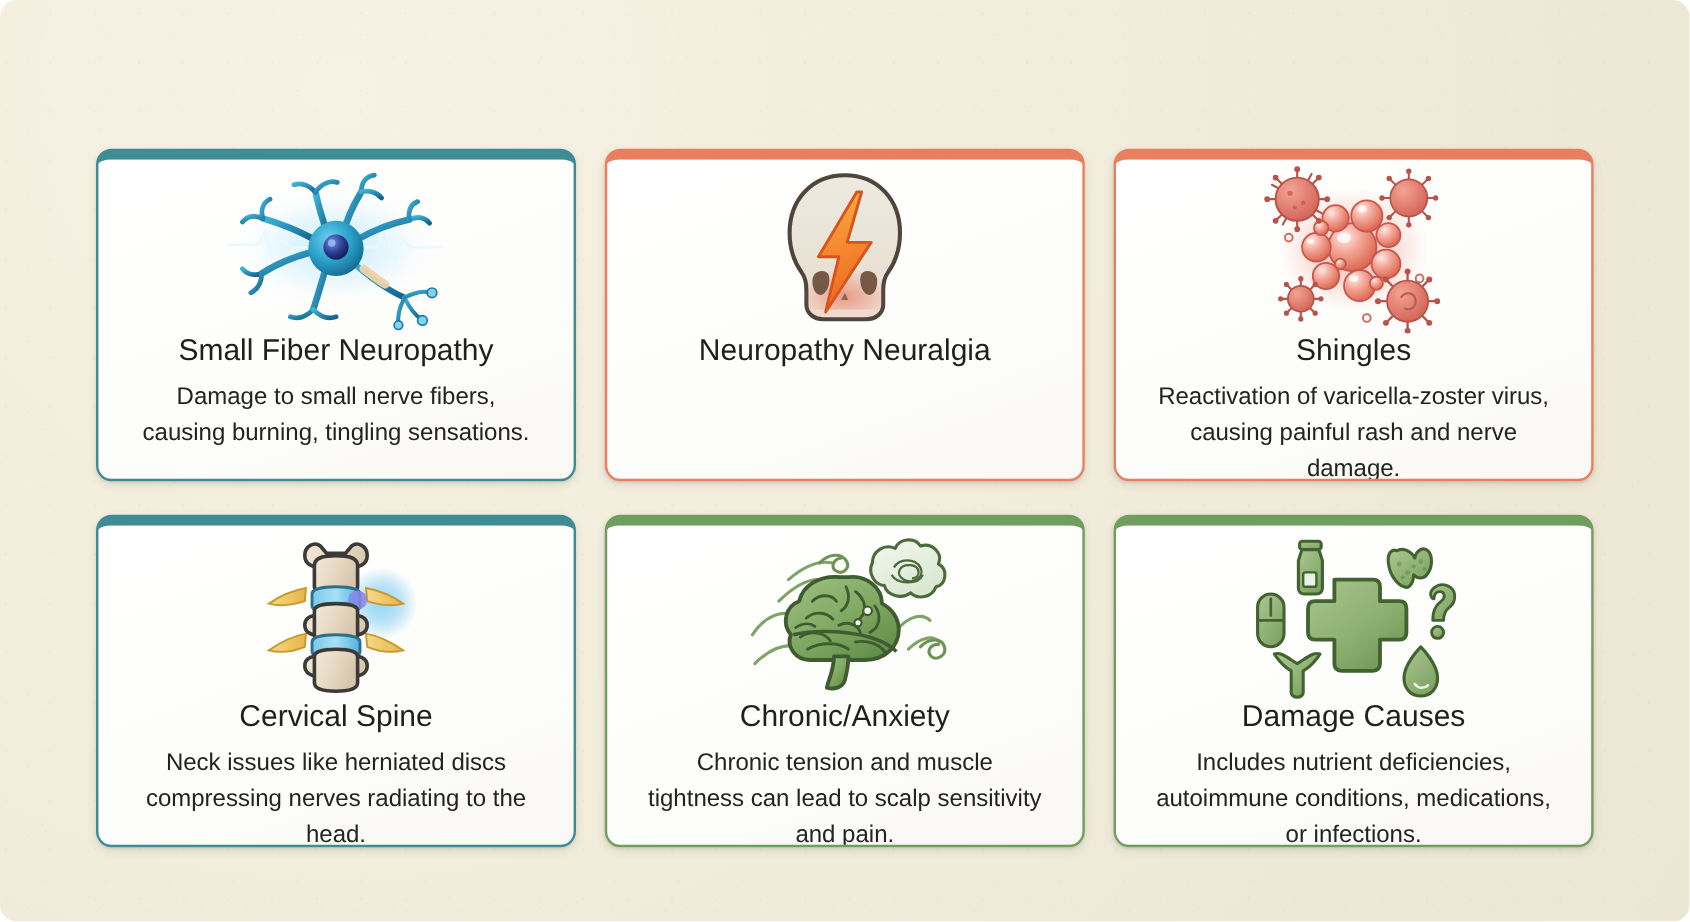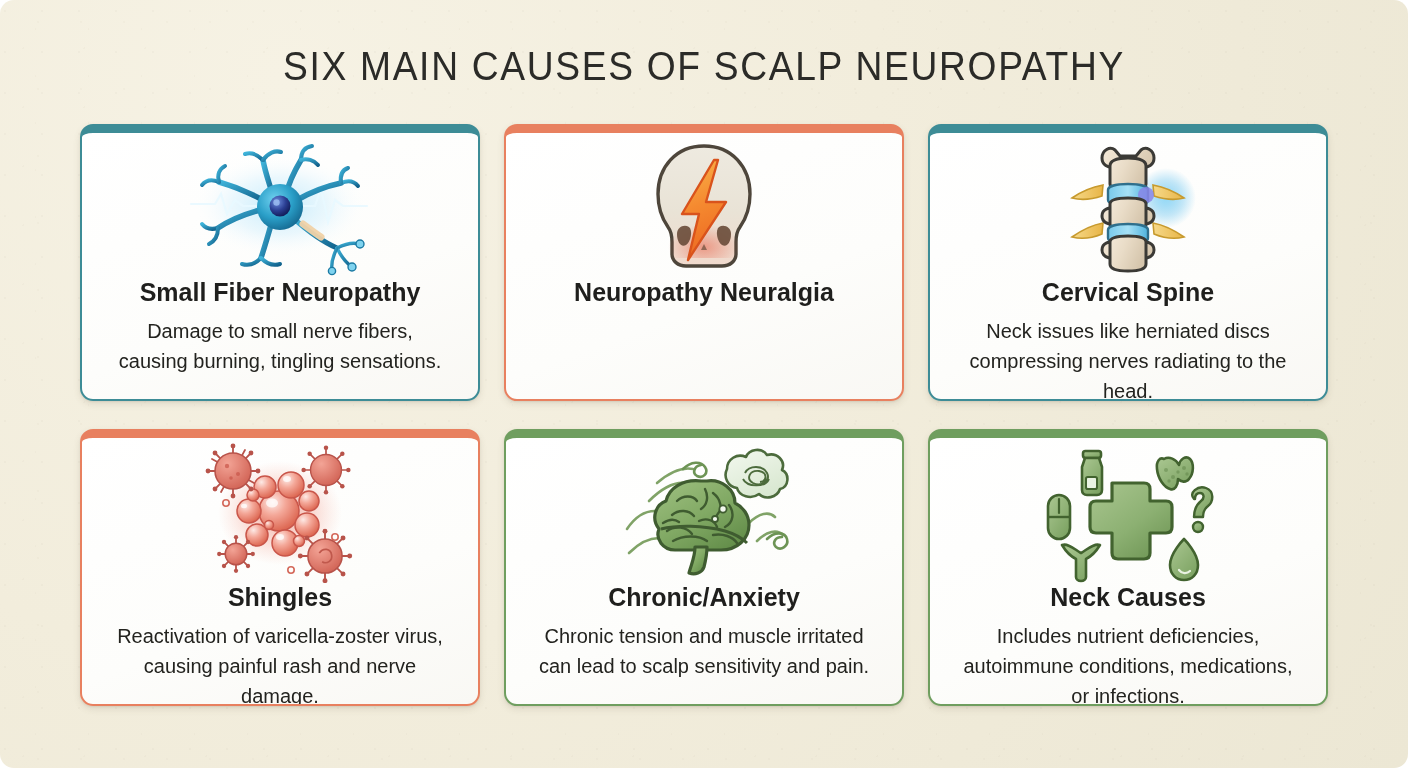--- a/index.html
+++ b/index.html
@@ -77,43 +77,40 @@
     display:flex;
     align-items:center;
     justify-content:center;
     flex:none;
   }
   .icon-box svg{ display:block; }
 
   .card-title{
     font-size:25px;
     color:#1f1f1d;
-    font-weight:700;
+    font-weight:400;
     text-align:center;
     line-height:1.1;
     margin-top:-4px;
   }
   .card-desc{
     font-size:20px;
     color:#23231f;
     text-align:center;
     line-height:1.52;
     margin-top:9px;
     padding:0 20px;
     max-width:372px;
   }
 </style>
 </head>
 <body>
 
 <div id="poster">
 
-  <div id="title-wrap">
-    <div id="page-title">SIX MAIN CAUSES OF SCALP NEUROPATHY</div>
-  </div>
 
   <div id="grid">
 
     <div class="card" style="--accent:#3d8c96">
       <div class="icon-box">
         <svg width="190" height="140" viewBox="0 0 190 140">
           <defs>
             <radialGradient id="nglow" cx="50%" cy="50%" r="50%">
               <stop offset="0%" stop-color="#bfe9fb" stop-opacity=".95"></stop>
               <stop offset="55%" stop-color="#daf2fd" stop-opacity=".55"></stop>
@@ -214,87 +211,20 @@
 
           <path d="M33 96 C33 89 40 86 45 89 C49 92 47 104 42 107 C37 110 33 104 33 96 Z" fill="#6b4e3c" opacity=".92"></path>
           <path d="M87 96 C87 89 80 86 75 89 C71 92 73 104 78 107 C83 110 87 104 87 96 Z" fill="#6b4e3c" opacity=".92"></path>
 
           <path d="M57 112 L60 106 L63 112 Z" fill="#6b4e3c" opacity=".7"></path>
 
           <path d="M70 22 L38 76 L55 76 L44 122 L82 64 L62 64 L74 22 Z" fill="url(#boltg)" stroke="#d9531c" stroke-width="2.4" stroke-linejoin="round"></path>
         </svg>
       </div>
       <div class="card-title">Neuropathy Neuralgia</div>
-    </div>
-
-    <div class="card" style="--accent:#3d8c96">
-      <div class="icon-box">
-        <svg width="140" height="140" viewBox="0 0 140 140">
-          <defs>
-            <linearGradient id="boneg" x1="0" y1="0" x2="1" y2="0.4">
-              <stop offset="0%" stop-color="#f3e8d8"></stop>
-              <stop offset="45%" stop-color="#e9dcc7"></stop>
-              <stop offset="100%" stop-color="#d6c6ad"></stop>
-            </linearGradient>
-            <linearGradient id="discg" x1="0" y1="0" x2="1" y2="0">
-              <stop offset="0%" stop-color="#79c9ea"></stop>
-              <stop offset="50%" stop-color="#a6e1f6"></stop>
-              <stop offset="100%" stop-color="#4fb2dd"></stop>
-            </linearGradient>
-            <linearGradient id="nerveg" x1="0" y1="0" x2="1" y2="0">
-              <stop offset="0%" stop-color="#f6d98a"></stop>
-              <stop offset="100%" stop-color="#e8b547"></stop>
-            </linearGradient>
-            <radialGradient id="pinchg" cx="50%" cy="50%" r="50%">
-              <stop offset="0%" stop-color="#8fd8f7" stop-opacity=".95"></stop>
-              <stop offset="60%" stop-color="#6fc6f0" stop-opacity=".4"></stop>
-              <stop offset="100%" stop-color="#6fc6f0" stop-opacity="0"></stop>
-            </radialGradient>
-          </defs>
-
-          <ellipse cx="108" cy="60" rx="30" ry="30" fill="url(#pinchg)"></ellipse>
-
-          <g stroke="#c79a2e" stroke-width="1.6" fill="url(#nerveg)">
-            <path d="M45 47 C34 49 24 53 14 60 C22 62 32 62 44 58 Z"></path>
-            <path d="M95 47 C106 49 116 53 126 60 C118 62 108 62 96 58 Z"></path>
-            <path d="M45 85 C34 87 24 92 14 99 C22 101 32 101 44 96 Z"></path>
-            <path d="M95 85 C106 87 116 92 126 99 C118 101 108 101 96 96 Z"></path>
-          </g>
-
-          <g stroke="#3b3a36" stroke-width="3" stroke-linejoin="round" fill="url(#boneg)">
-            <path d="M44 20 C44 12 52 8 57 12 L62 18 L78 18 L83 12 C88 8 96 12 96 20
-                     C96 27 90 30 84 29 L84 44 L56 44 L56 29 C50 30 44 27 44 20 Z"></path>
-            <path d="M52 28 C52 22 60 20 70 20 C80 20 88 22 88 28 L88 46
-                     C88 50 80 52 70 52 C60 52 52 50 52 46 Z"></path>
-          </g>
-
-          <path d="M50 52 C50 48 59 46 70 46 C81 46 90 48 90 52 L90 62
-                   C90 66 81 68 70 68 C59 68 50 66 50 62 Z" fill="url(#discg)" stroke="#2f6f8c" stroke-width="2.4"></path>
-          <circle cx="88" cy="57" r="8" fill="#8a86e8" opacity=".85"></circle>
-
-          <g stroke="#3b3a36" stroke-width="3" stroke-linejoin="round" fill="url(#boneg)">
-            <path d="M44 78 C44 71 52 68 57 72 L62 77 L78 77 L83 72 C88 68 96 71 96 78
-                     C96 84 90 87 84 86 L84 96 L56 96 L56 86 C50 87 44 84 44 78 Z"></path>
-            <path d="M52 66 C52 62 59 60 70 60 C81 60 88 62 88 66 L88 86
-                     C88 90 81 92 70 92 C59 92 52 90 52 86 Z"></path>
-          </g>
-
-          <path d="M50 92 C50 88 59 86 70 86 C81 86 90 88 90 92 L90 100
-                   C90 104 81 106 70 106 C59 106 50 104 50 100 Z" fill="url(#discg)" stroke="#2f6f8c" stroke-width="2.4"></path>
-
-          <g stroke="#3b3a36" stroke-width="3" stroke-linejoin="round" fill="url(#boneg)">
-            <path d="M44 112 C44 105 52 102 57 106 L62 111 L78 111 L83 106 C88 102 96 105 96 112
-                     C96 118 90 121 84 120 L84 128 L56 128 L56 120 C50 121 44 118 44 112 Z"></path>
-            <path d="M52 104 C52 100 59 98 70 98 C81 98 88 100 88 104 L88 126
-                     C88 131 81 133 70 133 C59 133 52 131 52 126 Z"></path>
-          </g>
-        </svg>
-      </div>
-      <div class="card-title">Cervical Spine</div>
-      <div class="card-desc">Neck issues like herniated discs compressing nerves radiating to the head.</div>
     </div>
 
     <div class="card" style="--accent:#e8805f">
       <div class="icon-box">
         <svg width="170" height="140" viewBox="0 0 170 140">
           <defs>
             <radialGradient id="rashglow" cx="50%" cy="50%" r="50%">
               <stop offset="0%" stop-color="#ef6f5c" stop-opacity=".55"></stop>
               <stop offset="55%" stop-color="#f08b79" stop-opacity=".3"></stop>
               <stop offset="100%" stop-color="#f4a896" stop-opacity="0"></stop>
@@ -447,20 +377,87 @@
               </g>
               <circle r="18" fill="url(#virusg)" stroke="#b8534a" stroke-width="2.4"></circle>
             </g>
           </g>
         </svg>
       </div>
       <div class="card-title">Shingles</div>
       <div class="card-desc">Reactivation of varicella-zoster virus, causing painful rash and nerve damage.</div>
     </div>
 
+    <div class="card" style="--accent:#3d8c96">
+      <div class="icon-box">
+        <svg width="140" height="140" viewBox="0 0 140 140">
+          <defs>
+            <linearGradient id="boneg" x1="0" y1="0" x2="1" y2="0.4">
+              <stop offset="0%" stop-color="#f3e8d8"></stop>
+              <stop offset="45%" stop-color="#e9dcc7"></stop>
+              <stop offset="100%" stop-color="#d6c6ad"></stop>
+            </linearGradient>
+            <linearGradient id="discg" x1="0" y1="0" x2="1" y2="0">
+              <stop offset="0%" stop-color="#79c9ea"></stop>
+              <stop offset="50%" stop-color="#a6e1f6"></stop>
+              <stop offset="100%" stop-color="#4fb2dd"></stop>
+            </linearGradient>
+            <linearGradient id="nerveg" x1="0" y1="0" x2="1" y2="0">
+              <stop offset="0%" stop-color="#f6d98a"></stop>
+              <stop offset="100%" stop-color="#e8b547"></stop>
+            </linearGradient>
+            <radialGradient id="pinchg" cx="50%" cy="50%" r="50%">
+              <stop offset="0%" stop-color="#8fd8f7" stop-opacity=".95"></stop>
+              <stop offset="60%" stop-color="#6fc6f0" stop-opacity=".4"></stop>
+              <stop offset="100%" stop-color="#6fc6f0" stop-opacity="0"></stop>
+            </radialGradient>
+          </defs>
+
+          <ellipse cx="108" cy="60" rx="30" ry="30" fill="url(#pinchg)"></ellipse>
+
+          <g stroke="#c79a2e" stroke-width="1.6" fill="url(#nerveg)">
+            <path d="M45 47 C34 49 24 53 14 60 C22 62 32 62 44 58 Z"></path>
+            <path d="M95 47 C106 49 116 53 126 60 C118 62 108 62 96 58 Z"></path>
+            <path d="M45 85 C34 87 24 92 14 99 C22 101 32 101 44 96 Z"></path>
+            <path d="M95 85 C106 87 116 92 126 99 C118 101 108 101 96 96 Z"></path>
+          </g>
+
+          <g stroke="#3b3a36" stroke-width="3" stroke-linejoin="round" fill="url(#boneg)">
+            <path d="M44 20 C44 12 52 8 57 12 L62 18 L78 18 L83 12 C88 8 96 12 96 20
+                     C96 27 90 30 84 29 L84 44 L56 44 L56 29 C50 30 44 27 44 20 Z"></path>
+            <path d="M52 28 C52 22 60 20 70 20 C80 20 88 22 88 28 L88 46
+                     C88 50 80 52 70 52 C60 52 52 50 52 46 Z"></path>
+          </g>
+
+          <path d="M50 52 C50 48 59 46 70 46 C81 46 90 48 90 52 L90 62
+                   C90 66 81 68 70 68 C59 68 50 66 50 62 Z" fill="url(#discg)" stroke="#2f6f8c" stroke-width="2.4"></path>
+          <circle cx="88" cy="57" r="8" fill="#8a86e8" opacity=".85"></circle>
+
+          <g stroke="#3b3a36" stroke-width="3" stroke-linejoin="round" fill="url(#boneg)">
+            <path d="M44 78 C44 71 52 68 57 72 L62 77 L78 77 L83 72 C88 68 96 71 96 78
+                     C96 84 90 87 84 86 L84 96 L56 96 L56 86 C50 87 44 84 44 78 Z"></path>
+            <path d="M52 66 C52 62 59 60 70 60 C81 60 88 62 88 66 L88 86
+                     C88 90 81 92 70 92 C59 92 52 90 52 86 Z"></path>
+          </g>
+
+          <path d="M50 92 C50 88 59 86 70 86 C81 86 90 88 90 92 L90 100
+                   C90 104 81 106 70 106 C59 106 50 104 50 100 Z" fill="url(#discg)" stroke="#2f6f8c" stroke-width="2.4"></path>
+
+          <g stroke="#3b3a36" stroke-width="3" stroke-linejoin="round" fill="url(#boneg)">
+            <path d="M44 112 C44 105 52 102 57 106 L62 111 L78 111 L83 106 C88 102 96 105 96 112
+                     C96 118 90 121 84 120 L84 128 L56 128 L56 120 C50 121 44 118 44 112 Z"></path>
+            <path d="M52 104 C52 100 59 98 70 98 C81 98 88 100 88 104 L88 126
+                     C88 131 81 133 70 133 C59 133 52 131 52 126 Z"></path>
+          </g>
+        </svg>
+      </div>
+      <div class="card-title">Cervical Spine</div>
+      <div class="card-desc">Neck issues like herniated discs compressing nerves radiating to the head.</div>
+    </div>
+
     <div class="card" style="--accent:#6f9e5f">
       <div class="icon-box">
         <svg width="175" height="140" viewBox="0 0 175 140">
           <defs>
             <linearGradient id="braing" x1="0.1" y1="0" x2="0.9" y2="1">
               <stop offset="0%" stop-color="#9dbf7f"></stop>
               <stop offset="50%" stop-color="#81a964"></stop>
               <stop offset="100%" stop-color="#5f8a46"></stop>
             </linearGradient>
             <linearGradient id="cloudg" x1="0" y1="0" x2="0.6" y2="1">
@@ -515,21 +512,21 @@
 
           <path d="M44 86 C60 82 86 82 108 88 C118 91 126 96 130 100" fill="none" stroke="#3f5c30" stroke-width="3"></path>
 
           <g fill="#f2f7ee" stroke="#3f5c30" stroke-width="1.8">
             <circle cx="106" cy="66" r="3.6"></circle>
             <circle cx="98" cy="76" r="3"></circle>
           </g>
         </svg>
       </div>
       <div class="card-title">Chronic/Anxiety</div>
-      <div class="card-desc">Chronic tension and muscle irritated can lead to scalp sensitivity and pain.</div>
+      <div class="card-desc">Chronic tension and muscle tightness can lead to scalp sensitivity and pain.</div>
     </div>
 
     <div class="card" style="--accent:#6f9e5f">
       <div class="icon-box">
         <svg width="185" height="140" viewBox="0 0 185 140">
           <defs>
             <linearGradient id="crossg" x1="0.1" y1="0" x2="0.9" y2="1">
               <stop offset="0%" stop-color="#a7c48d"></stop>
               <stop offset="55%" stop-color="#8cb072"></stop>
               <stop offset="100%" stop-color="#6c9352"></stop>
@@ -580,18 +577,18 @@
                      C168 66 167 70 167 74 L158 74 C158 66 160 62 165 58
                      C169 55 168 50 164 50 C161 50 159 52 159 56 Z"></path>
             <circle cx="162" cy="84" r="5"></circle>
           </g>
 
           <path d="M148 96 C148 96 162 110 162 122 C162 131 156 137 148 137
                    C140 137 134 131 134 122 C134 110 148 96 148 96 Z" fill="url(#smallg)" stroke="#42632f" stroke-width="2.6" stroke-linejoin="round"></path>
           <path d="M143 127 C146 131 151 131 154 128" fill="none" stroke="#e9f2e2" stroke-width="2.2" stroke-linecap="round"></path>
         </svg>
       </div>
-      <div class="card-title">Neck Causes</div>
+      <div class="card-title">Damage Causes</div>
       <div class="card-desc">Includes nutrient deficiencies, autoimmune conditions, medications, or infections.</div>
     </div>
 
   </div>
 </div>
 
 </body></html>

